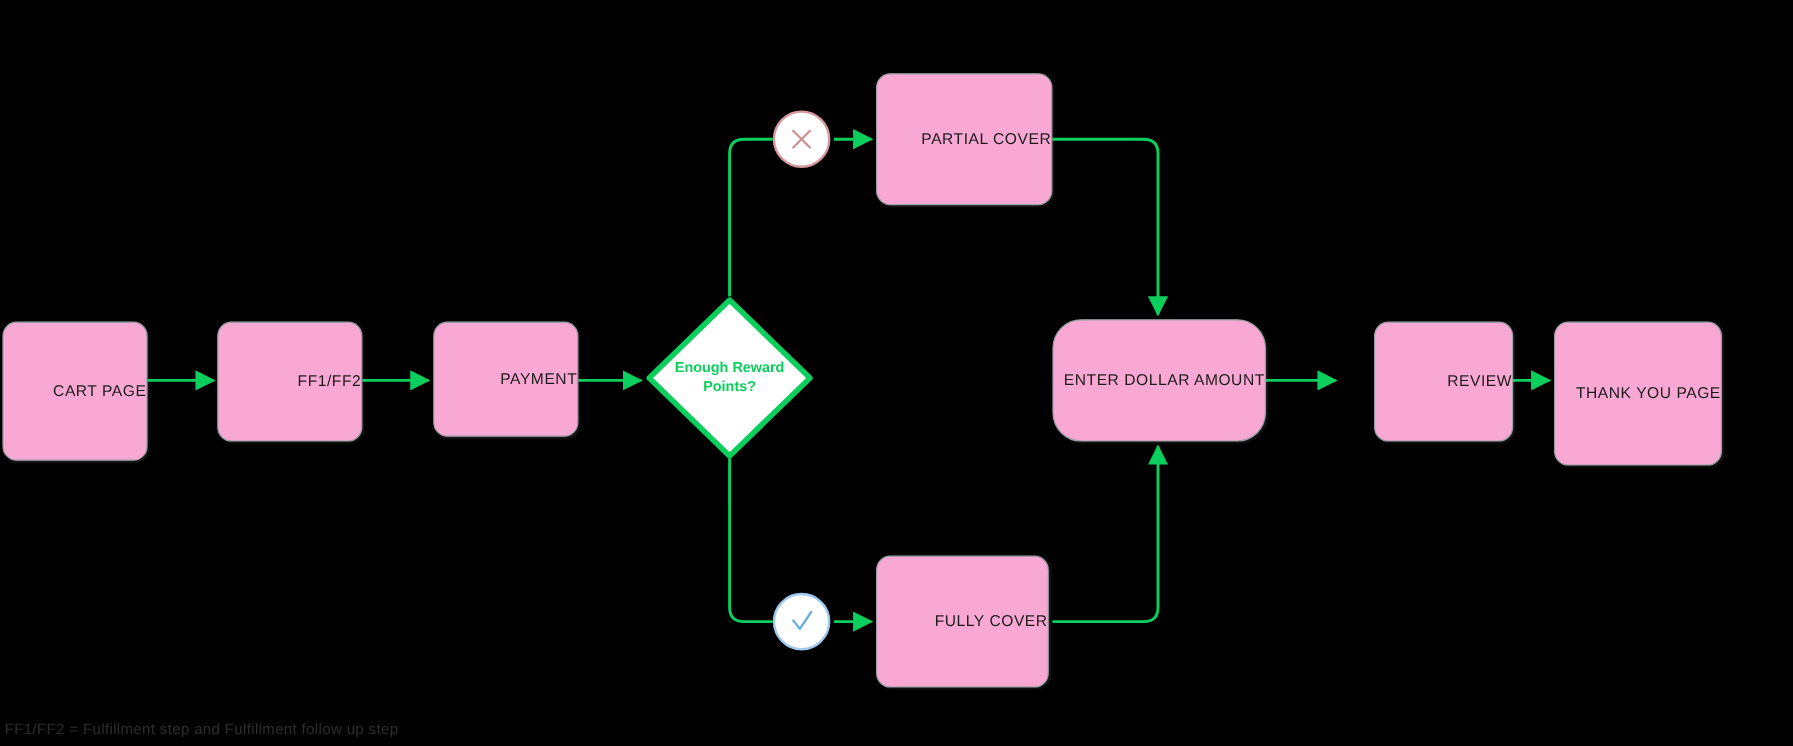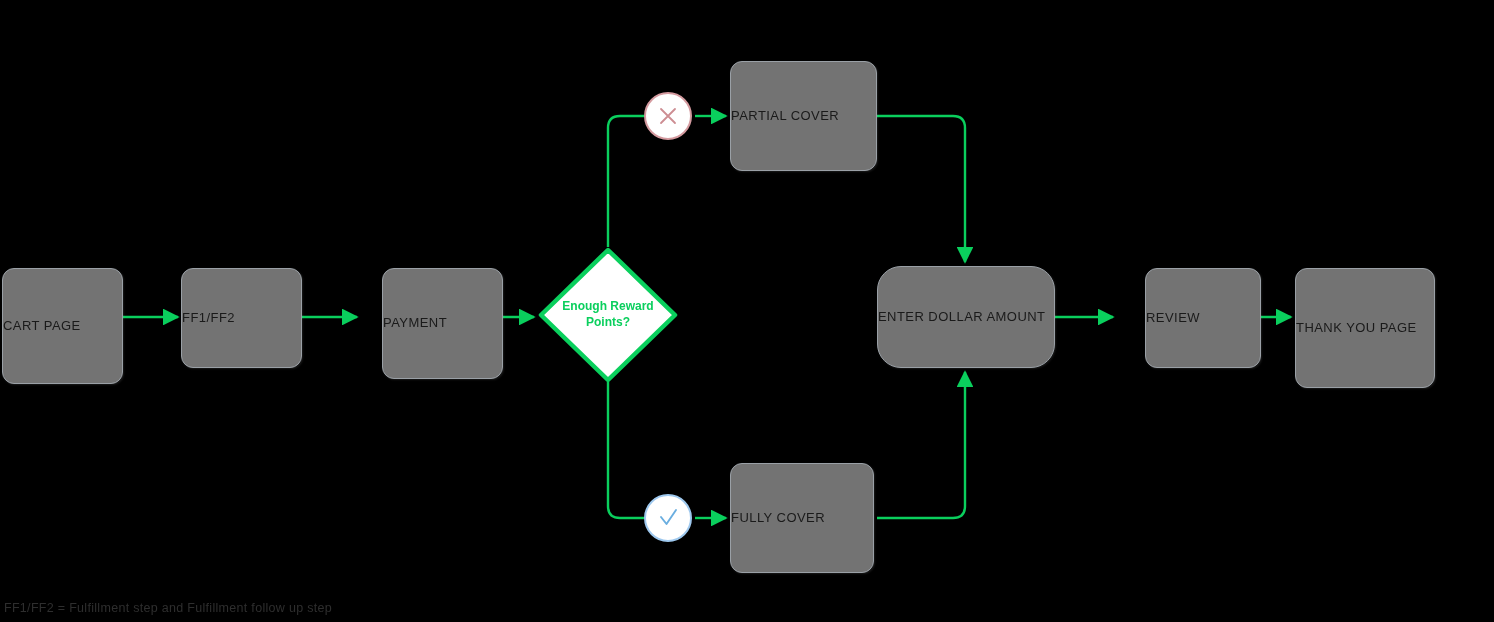--- a/index.html
+++ b/index.html
@@ -20,27 +20,27 @@
   svg#wires {
     position: absolute;
     left: 0;
     top: 0;
     width: 1494px;
     height: 622px;
     pointer-events: none;
   }
   .node {
     position: absolute;
-    background: #737373;
+    background: #f9a8d4;
     border: 1px solid #9aa0a6;
     border-radius: 12px;
     box-sizing: border-box;
     display: flex;
     align-items: center;
-    justify-content: flex-start;
+    justify-content: flex-end;
     box-shadow: 1px 1px 2px rgba(255,255,255,0.10);
   }
   .node-label {
     color: #1a1a1a;
     font-size: 13px;
     letter-spacing: 0.45px;
     text-align: center;
     line-height: 1.25;
     white-space: nowrap;
   }
@@ -114,21 +114,21 @@
   </svg>
 
   <div class="node" style="left:2px; top:268px; width:121px; height:116px;">
     <span class="node-label">CART PAGE</span>
   </div>
 
   <div class="node" style="left:181px; top:268px; width:121px; height:100px;">
     <span class="node-label">FF1/FF2</span>
   </div>
 
-  <div class="node" style="left:382px; top:268px; width:121px; height:111px;">
+  <div class="node" style="left:361px; top:268px; width:121px; height:96px;">
     <span class="node-label">PAYMENT</span>
   </div>
 
   <div class="diamond-wrap" style="left:538px; top:247px; width:140px; height:136px;">
     <svg class="diamond-shape" width="140" height="136" viewBox="0 0 140 136" xmlns="http://www.w3.org/2000/svg">
       <polygon points="70,3 137,68 70,133 3,68" fill="#ffffff" stroke="#0ACF5D" stroke-width="4.5" stroke-linejoin="round"></polygon>
     </svg>
     <span class="diamond-label">Enough Reward Points?</span>
   </div>
 

